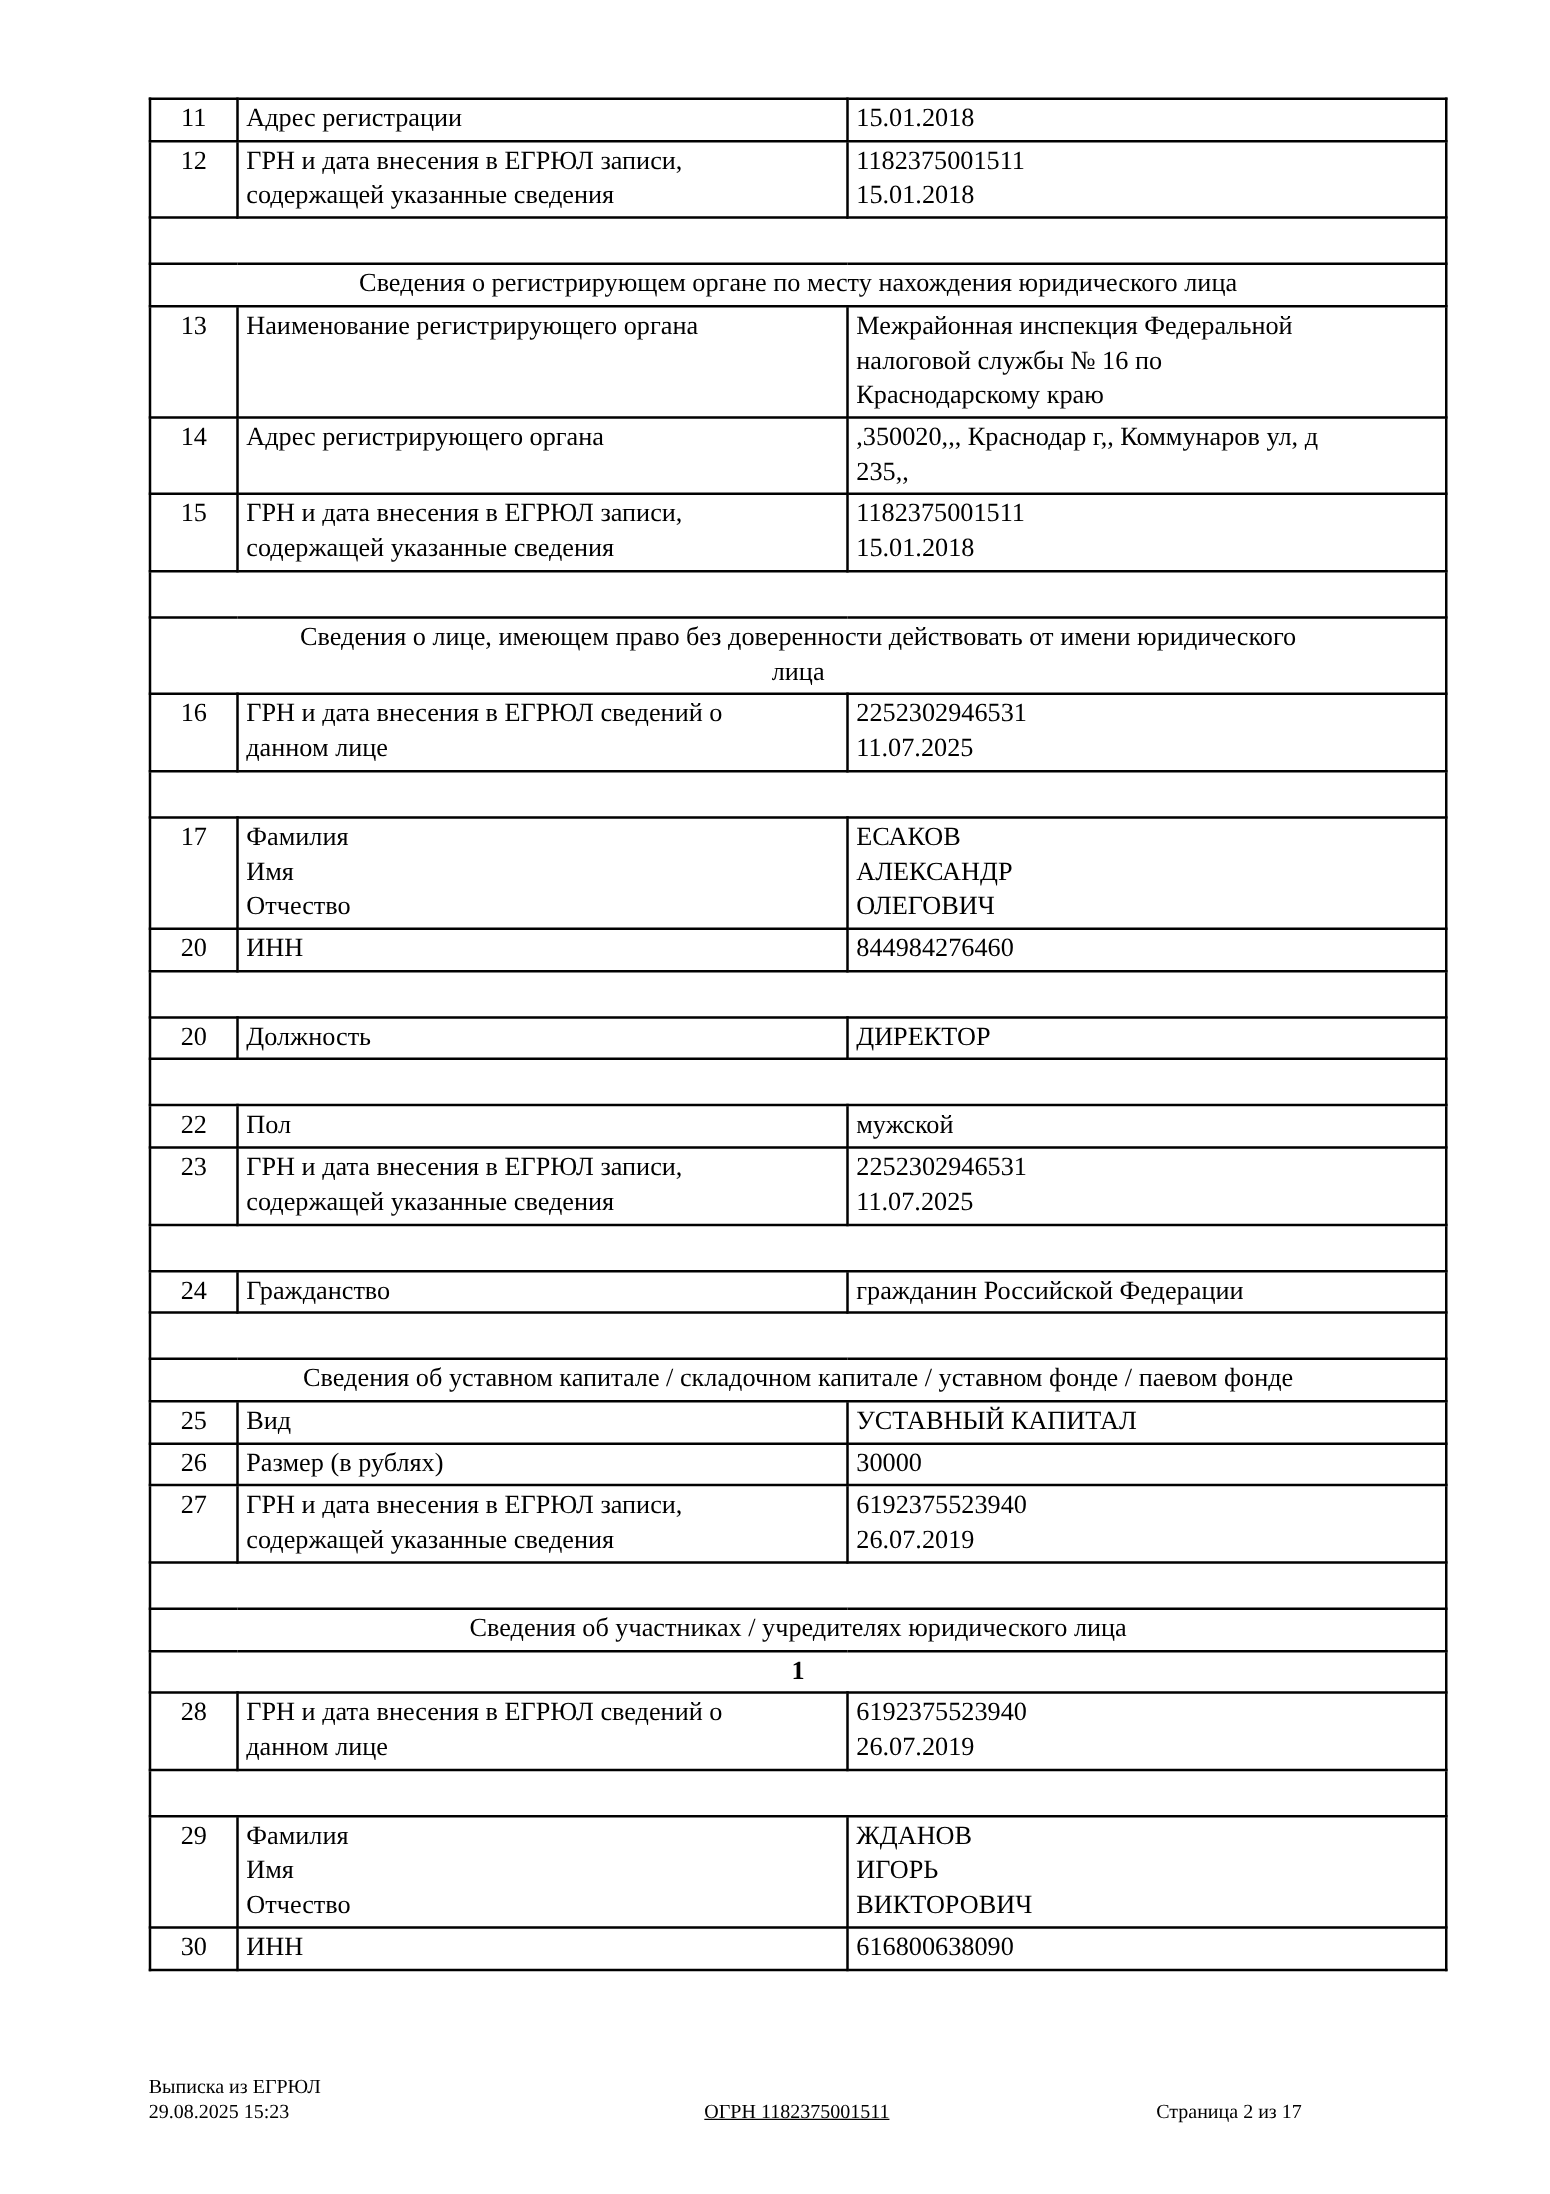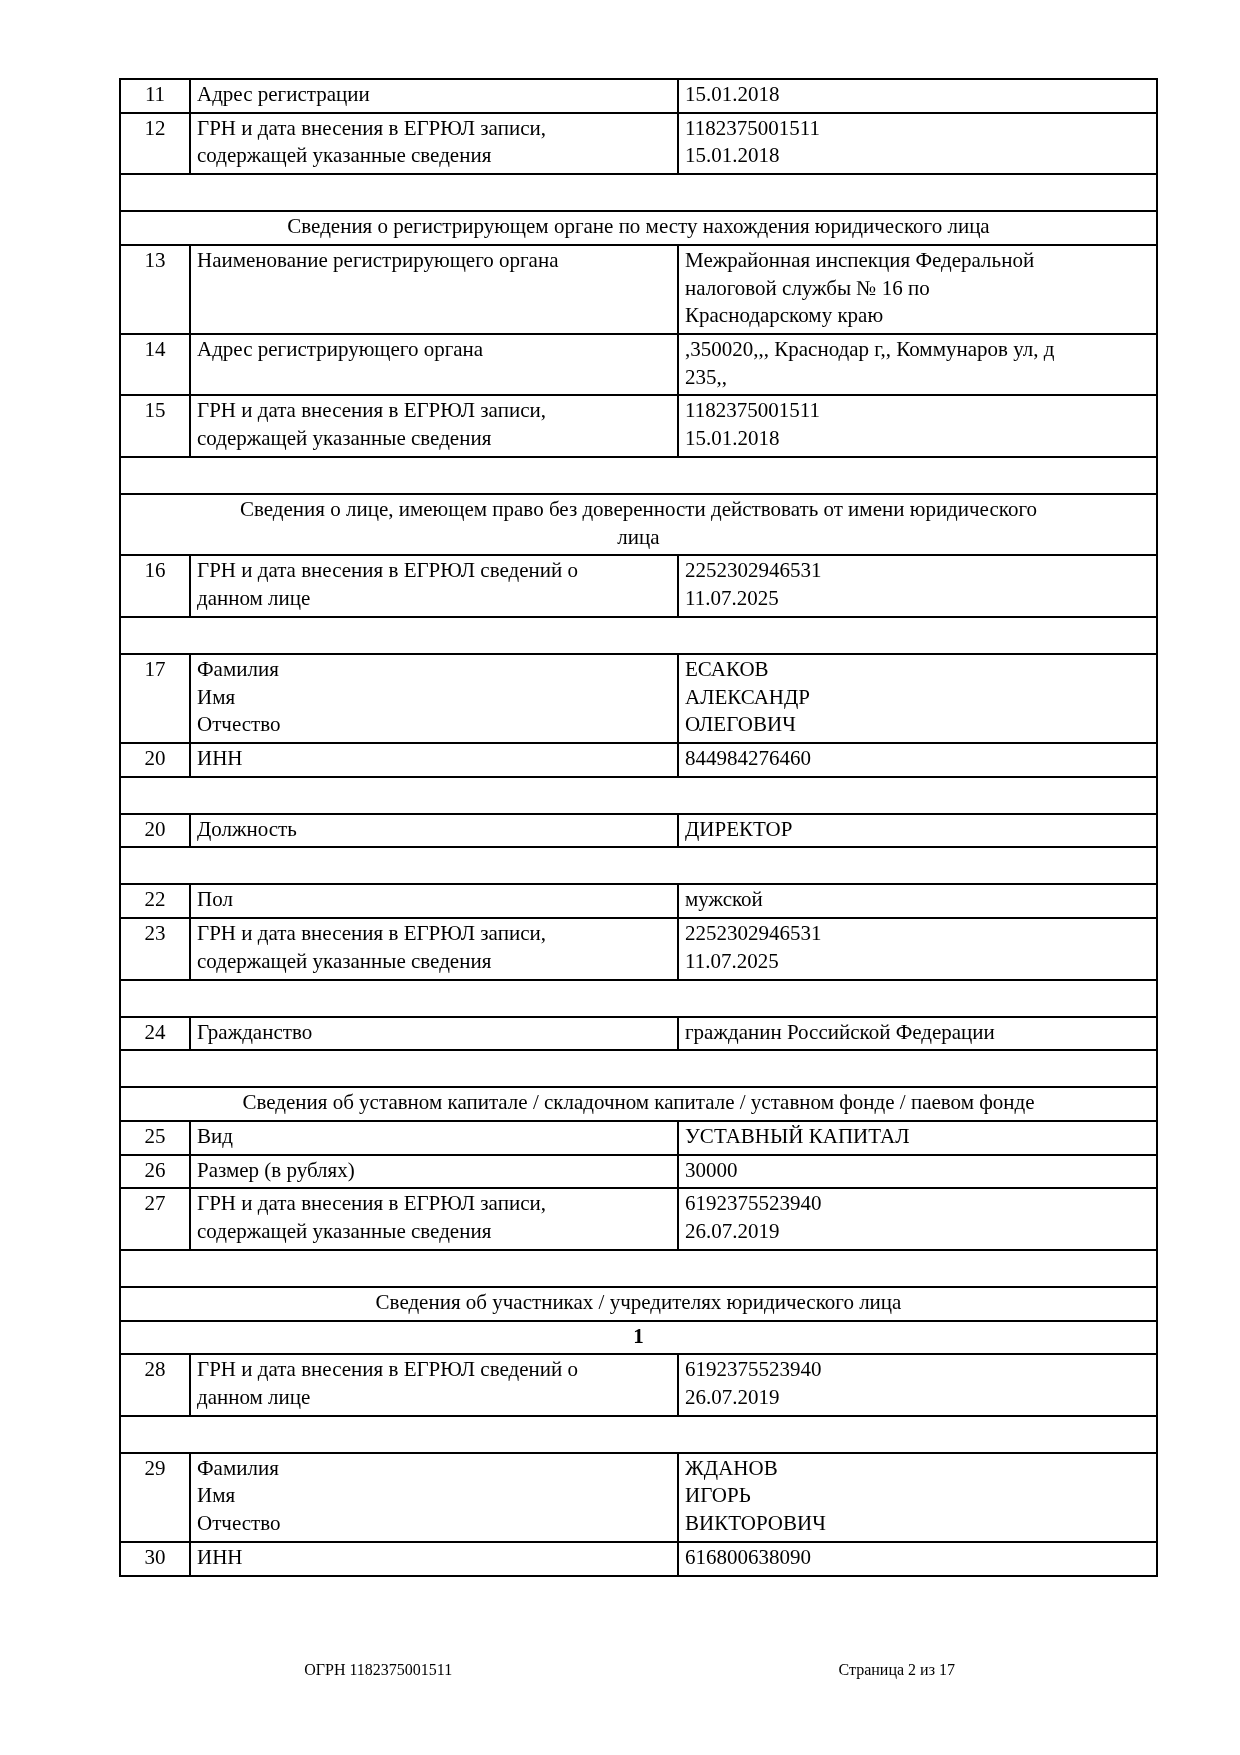--- a/index.html
+++ b/index.html
@@ -53,21 +53,21 @@
     position: absolute;
     left: 119px;
     top: 1660px;
     width: 1037px;
     display: flex;
     align-items: flex-end;
     font-size: 16px;
     line-height: 1.28;
   }
   .footer .f-left  { flex: 1 1 0; text-align: left; }
-  .footer .f-center{ flex: 1 1 0; text-align: center; }
+  .footer .f-center{ flex: 1 1 0; text-align: center; text-decoration: underline; }
   .footer .f-right { flex: 1 1 0; text-align: center; }
 </style>
 </head>
 <body>
 
 <div class="page">
 
   <table class="egrul">
     <colgroup>
       <col style="width:70px">
@@ -228,17 +228,21 @@
       </tr>
       <tr>
         <td class="num">30</td>
         <td class="label">ИНН</td>
         <td class="value">616800638090</td>
       </tr>
     </tbody>
   </table>
 
   <div class="footer">
+    <div class="f-left">
+      <div>Выписка из ЕГРЮЛ</div>
+      <div>29.08.2025 15:23</div>
+    </div>
     <div class="f-center">ОГРН 1182375001511</div>
     <div class="f-right">Страница 2 из 17</div>
   </div>
 
 </div>
 
 </body></html>

